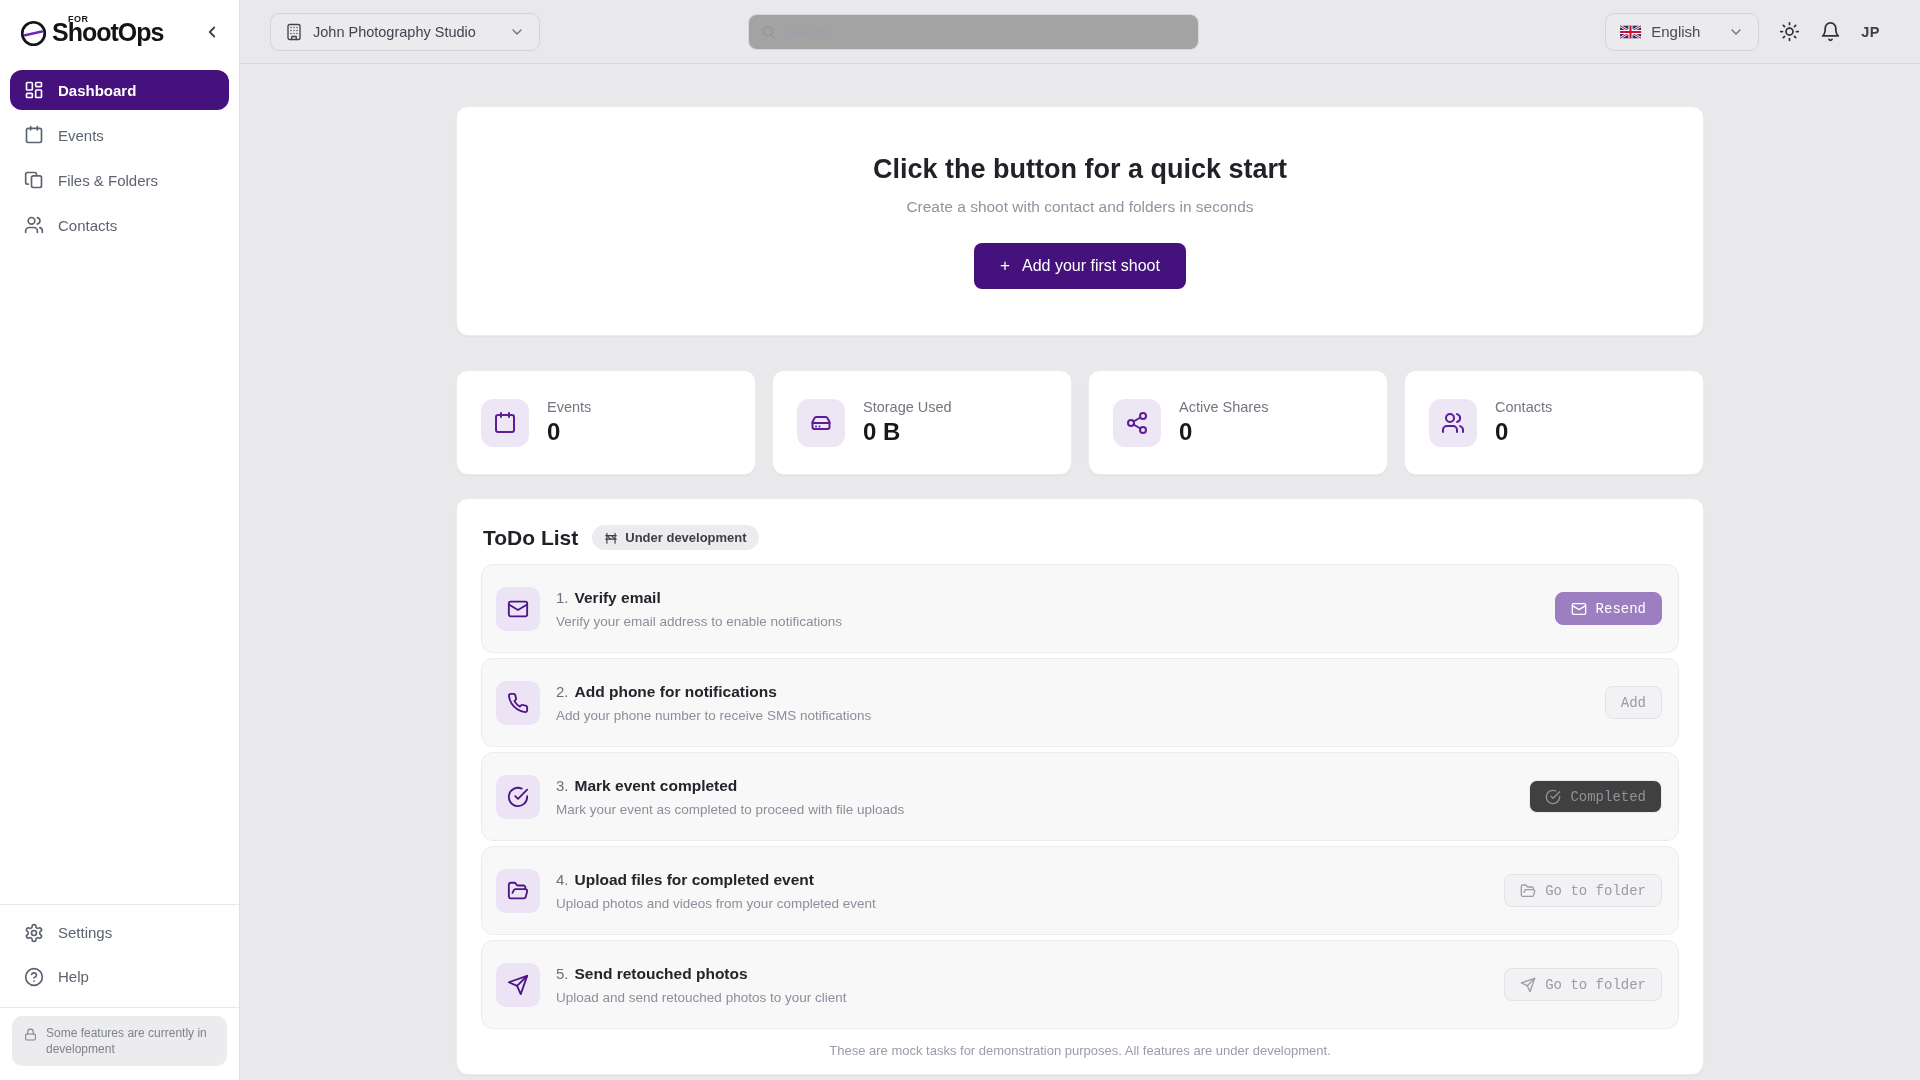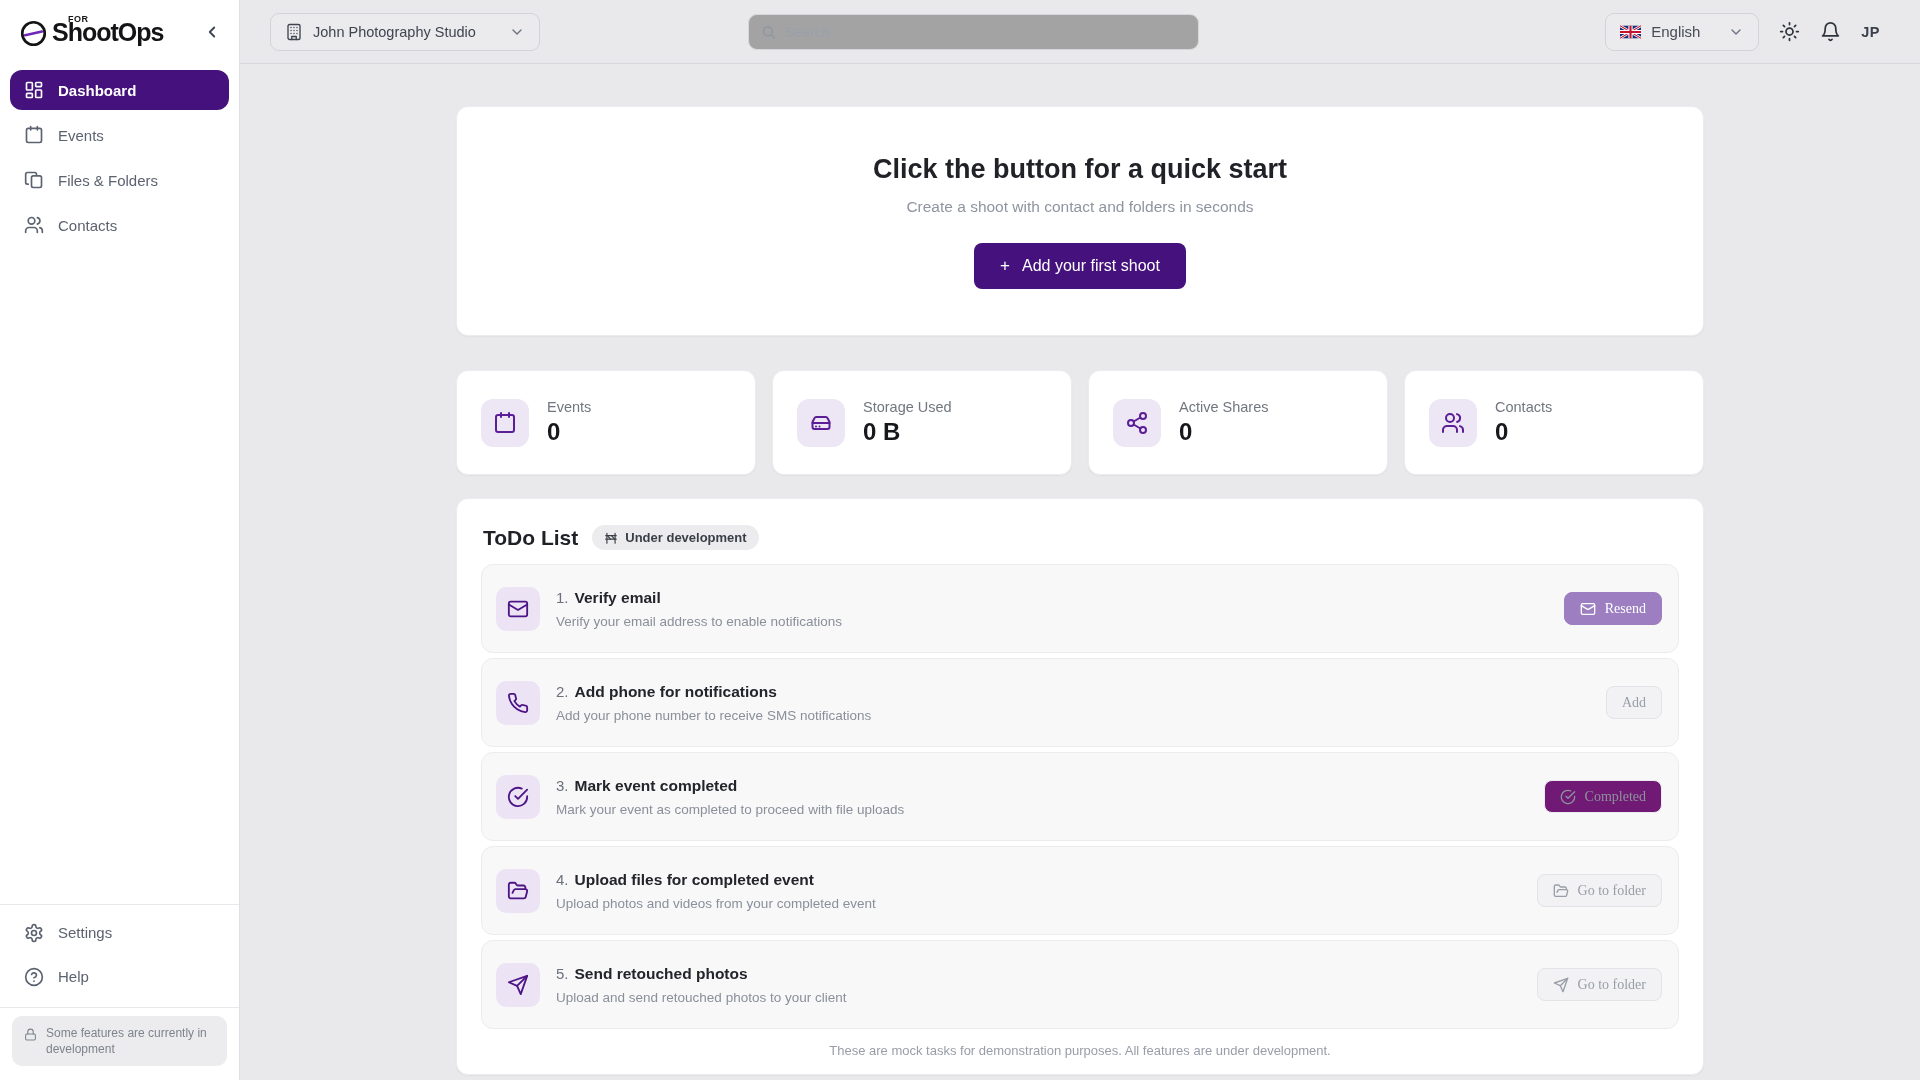--- a/index.html
+++ b/index.html
@@ -59,24 +59,24 @@
   .todo-header { display:flex; align-items:center; gap:14px; margin-bottom:14px; padding-left:2px; }
   .todo-title { font-size:21px; font-weight:700; color:#1f2127; }
   .todo-badge { display:flex; align-items:center; gap:7px; background:#ececee; border-radius:999px; padding:5px 12px; font-size:13px; font-weight:600; color:#3a3f47; }
   .task { background:#f8f8f9; border:1px solid #ececef; border-radius:12px; height:89px; display:flex; align-items:center; padding:0 16px 0 14px; margin-bottom:5px; }
   .task-icon { width:44px; height:44px; border-radius:10px; background:#ece4f5; display:flex; align-items:center; justify-content:center; color:#4c1486; }
   .task-body { margin-left:16px; }
   .task-num { font-size:15px; color:#6b717d; margin-right:6px; }
   .task-title { font-size:15.5px; font-weight:700; color:#23252b; }
   .task-desc { font-size:13.5px; color:#8a8f9a; margin-top:7px; }
   .task-action { margin-left:auto; }
-  .btn { display:flex; align-items:center; gap:9px; border-radius:8px; height:33px; padding:0 15px; font-size:14px; font-family:Liberation Serif, serif; cursor:pointer; }
+  .btn { display:flex; align-items:center; gap:9px; border-radius:8px; height:33px; padding:0 15px; font-size:14px; font-family:Liberation Mono, monospace; cursor:pointer; }
   .btn-lavender { background:#9c7ec1; border:1px solid #9c7ec1; color:#ffffff; }
   .btn-ghost { background:#f2f2f4; border:1px solid #e2e3e7; color:#989da7; }
-  .btn-muted { background:#701a75; border:1px solid #ebebee; color:#8d929b; }
+  .btn-muted { background:#404040; border:1px solid #ebebee; color:#8d929b; }
   .todo-footer { text-align:center; font-size:13px; color:#989da8; margin-top:14px; }
 </style>
 </head>
 <body>
 
 <div class="app">
 
   <aside class="sidebar">
     <div class="sidebar-header">
       <div class="brand">

